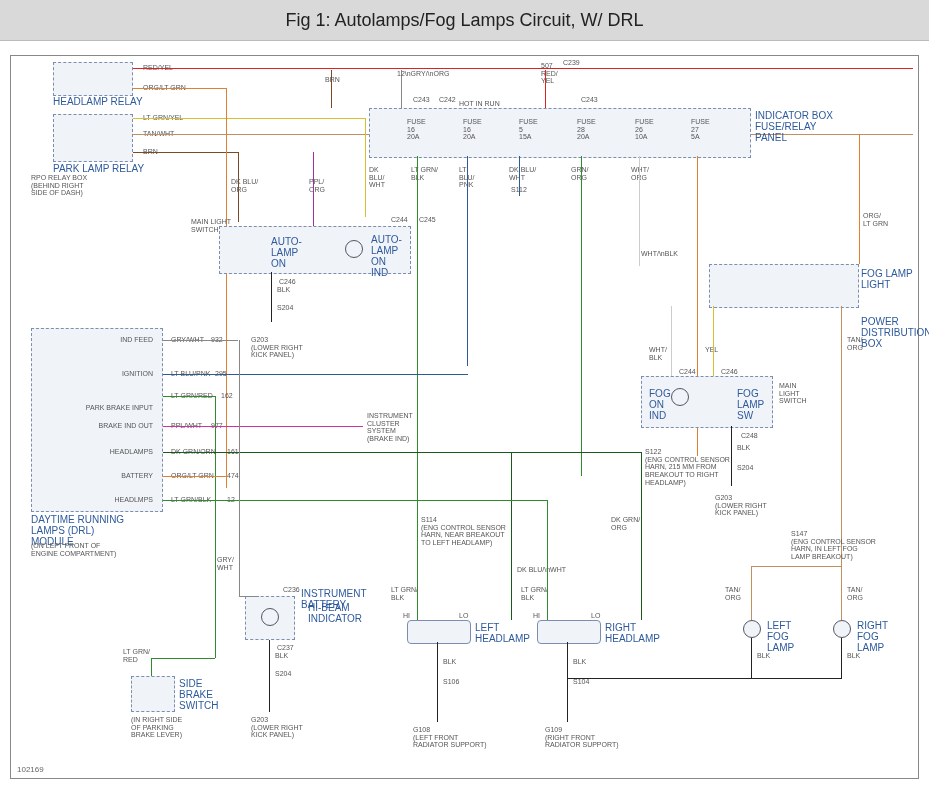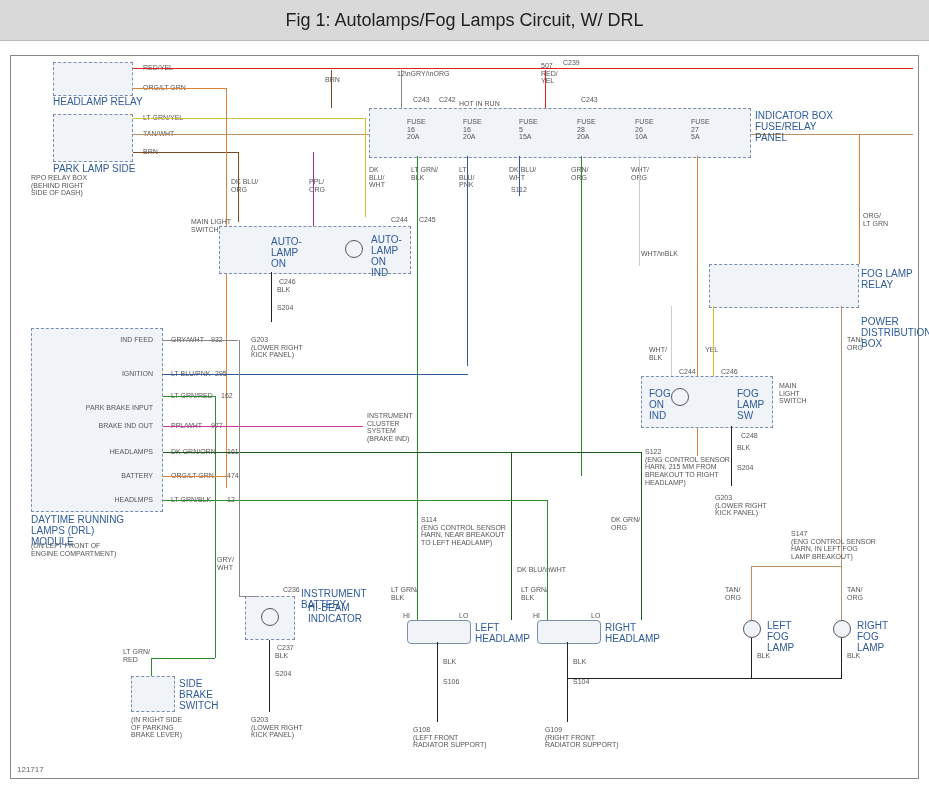--- a/index.html
+++ b/index.html
@@ -85,21 +85,21 @@
 
 <div class="container">
   <div class="title-bar">Fig 1: Autolamps/Fog Lamps Circuit, W/ DRL</div>
 
   <div class="diagram">
 
     <div class="box" style="left:42px;top:6px;width:78px;height:32px;"></div>
     <div class="label blue" style="left:42px;top:40px;">HEADLAMP RELAY</div>
 
     <div class="box" style="left:42px;top:58px;width:78px;height:46px;"></div>
-    <div class="label blue" style="left:42px;top:107px;">PARK LAMP SIDE</div>
+    <div class="label blue" style="left:42px;top:107px;">PARK LAMP RELAY</div>
 
     <div class="label" style="left:20px;top:118px;">RPO RELAY BOX
 (BEHIND RIGHT
 SIDE OF DASH)</div>
 
     <div class="label" style="left:132px;top:8px;">RED/YEL</div>
     <div class="label" style="left:132px;top:28px;">ORG/LT GRN</div>
     <div class="label" style="left:132px;top:58px;">LT GRN/YEL</div>
     <div class="label" style="left:132px;top:74px;">TAN/WHT</div>
     <div class="label" style="left:132px;top:92px;">BRN</div>
@@ -200,21 +200,21 @@
 
     <div class="line v wire-black" style="left:260px;top:216px;height:50px;"></div>
     <div class="label" style="left:266px;top:230px;">BLK</div>
     <div class="label" style="left:266px;top:248px;">S204</div>
     <div class="label" style="left:240px;top:280px;">G203
 (LOWER RIGHT
 KICK PANEL)</div>
 
     <div class="box" style="left:698px;top:208px;width:148px;height:42px;"></div>
     <div class="label blue" style="left:850px;top:212px;">FOG LAMP
-RELAY</div>
+LIGHT</div>
     <div class="label blue" style="left:850px;top:260px;">POWER
 DISTRIBUTION
 BOX</div>
 
     <div class="label" style="left:852px;top:156px;">ORG/
 LT GRN</div>
     <div class="line v wire-orange" style="left:848px;top:78px;height:130px;"></div>
     <div class="line v wire-tan" style="left:830px;top:250px;height:260px;"></div>
     <div class="label" style="left:836px;top:280px;">TAN/
 ORG</div>
@@ -399,15 +399,15 @@
 BRAKE
 SWITCH</div>
     <div class="label" style="left:120px;top:660px;">(IN RIGHT SIDE
 OF PARKING
 BRAKE LEVER)</div>
     <div class="line v wire-green" style="left:140px;top:602px;height:18px;"></div>
     <div class="line h wire-green" style="left:140px;top:602px;width:64px;"></div>
     <div class="label" style="left:112px;top:592px;">LT GRN/
 RED</div>
 
-    <div class="imageid" style="left:6px;bottom:4px;">121717</div>
+    <div class="imageid" style="left:6px;bottom:4px;">102169</div>
   </div>
 </div>
 
 </body></html>

